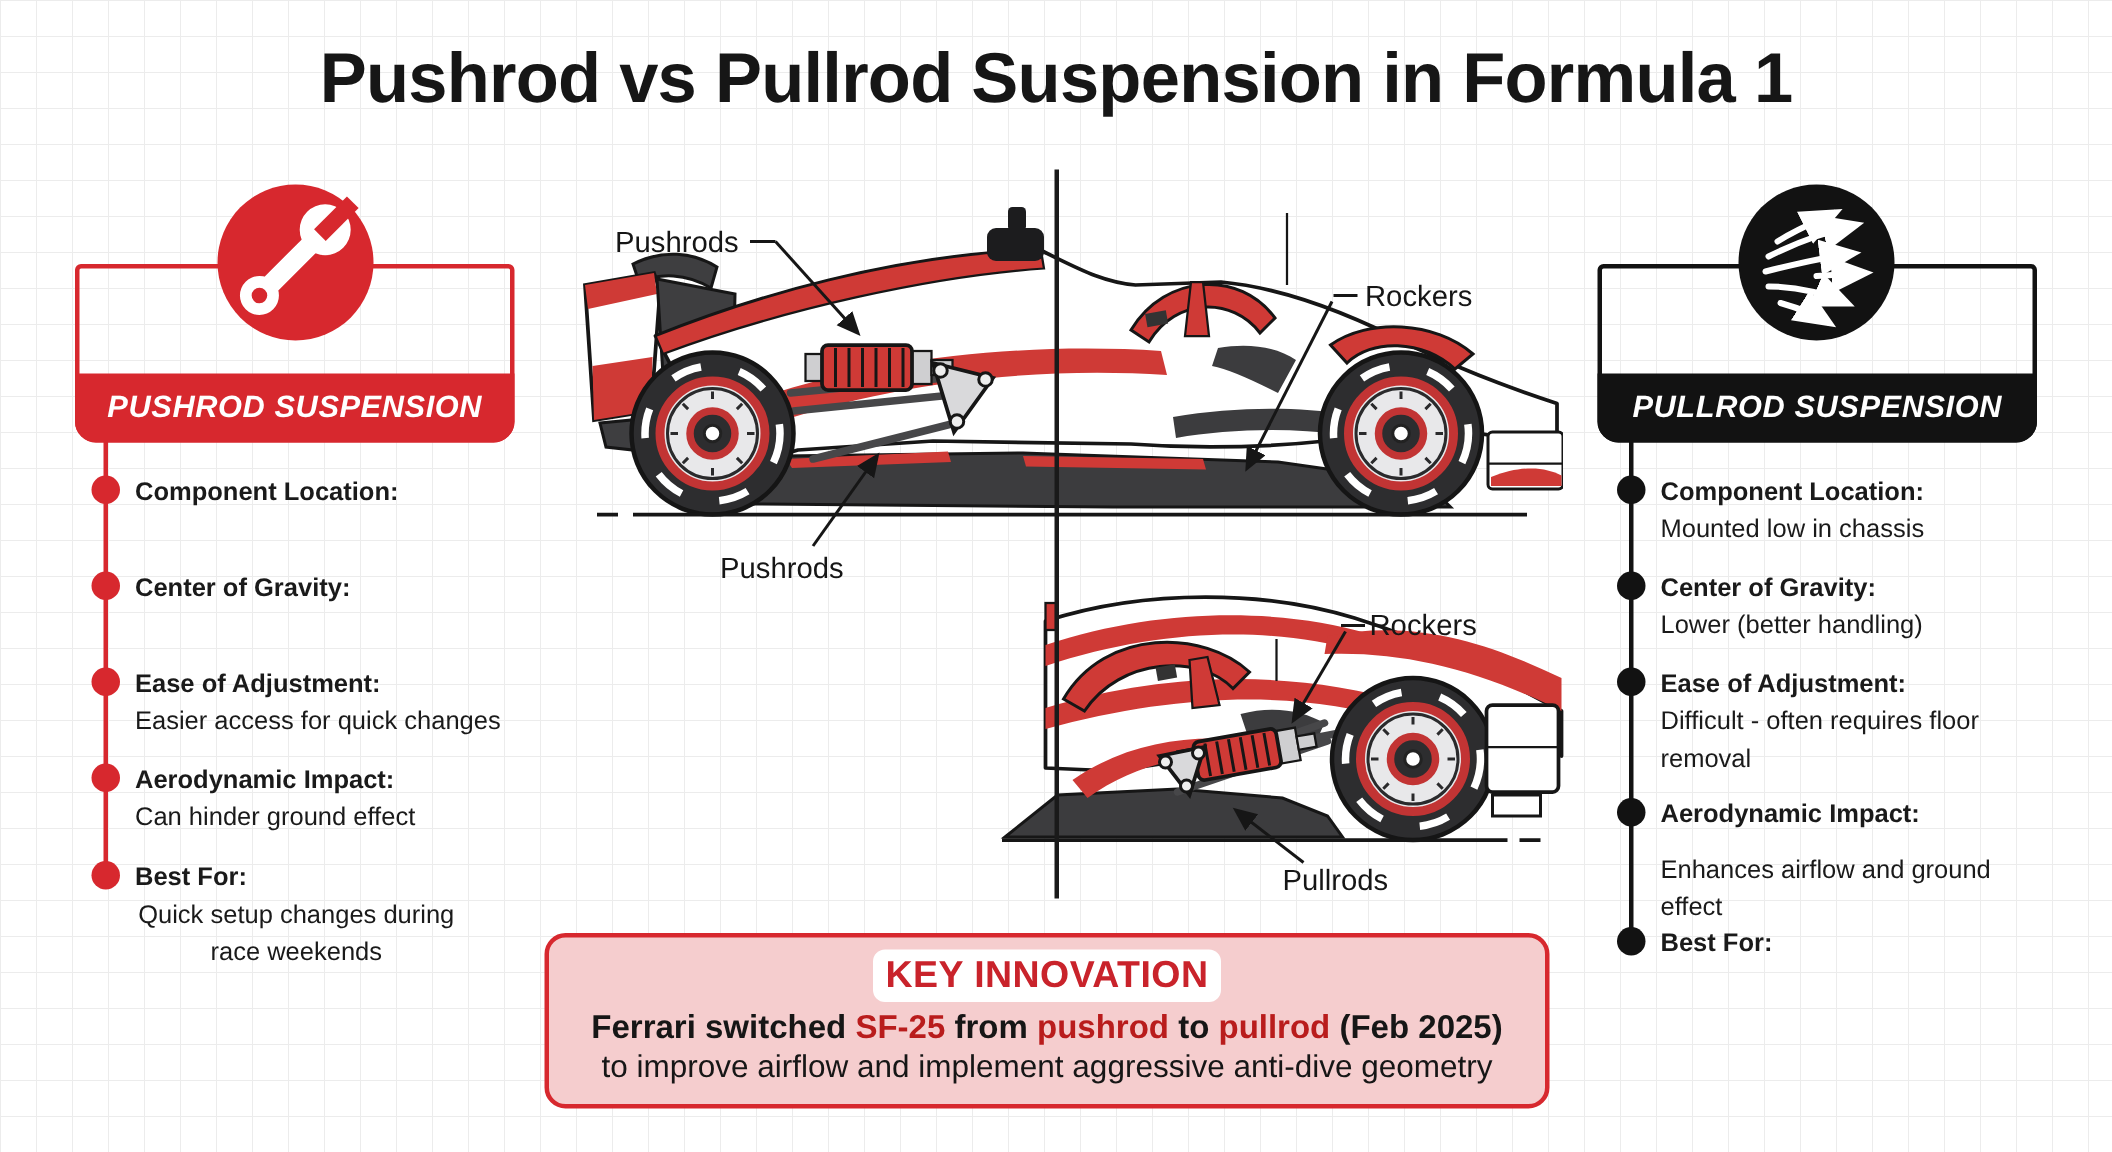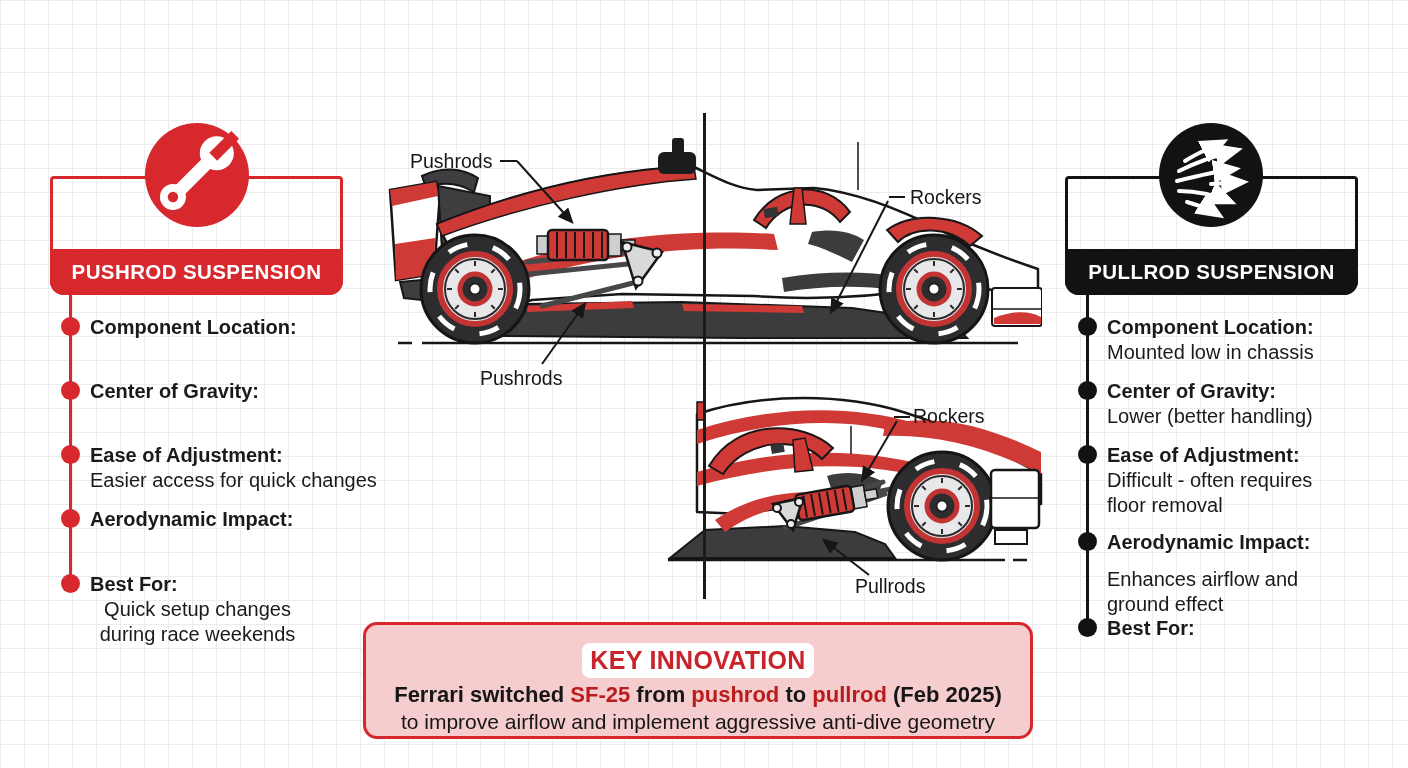--- a/index.html
+++ b/index.html
@@ -14,67 +14,68 @@
   .title{position:absolute;top:24px;left:0;width:100%;text-align:center;
     font-size:47px;font-weight:bold;letter-spacing:-0.5px;color:#161616;}
   
   .badge{position:absolute;width:104px;height:104px;border-radius:50%;
     display:flex;align-items:center;justify-content:center;z-index:4;}
   .badge.red{left:145px;top:123px;background:#d7282e;}
   .badge.blk{left:1159px;top:123px;background:#121212;}
   
   .panel-box{position:absolute;top:176px;width:287px;height:113px;
     border-radius:4px 4px 14px 14px;z-index:3;}
-  .panel-box.red{left:50px;border:3px solid #d7282e;}
-  .panel-box.blk{left:1065px;border:3px solid #121212;}
+  .panel-box.red{left:50px;border:3px solid #d7282e;font-style:italic;}
+  .panel-box.blk{left:1065px;border:3px solid #121212;font-style:italic;}
   .panel-bar{position:absolute;left:-3px;right:-3px;bottom:-3px;height:46px;
     border-radius:0 0 14px 14px;color:#fff;font-weight:bold;font-size:20.5px;
     letter-spacing:0.4px;display:flex;align-items:center;justify-content:center;}
   .panel-box.red .panel-bar{background:#d7282e;}
   .panel-box.blk .panel-bar{background:#121212;}
   
   .tl-line{position:absolute;width:3px;z-index:1;}
   .tl-line.red{left:69px;top:293px;height:293px;background:#d7282e;}
   .tl-line.blk{left:1086px;top:293px;height:337px;background:#121212;}
   .item{position:absolute;width:345px;z-index:2;}
   .item .bullet{position:absolute;left:0;top:2px;width:19px;height:19px;border-radius:50%;}
   .item.red .bullet{background:#d7282e;}
   .item.blk .bullet{background:#121212;}
-  .item .txt{margin-left:29px;font-size:20px;line-height:25px;color:#1a1a1a;}
+  .item .txt{margin-left:29px;font-size:17px;line-height:25px;color:#1a1a1a;}
   .item .lbl{font-weight:bold;}
   .item.l1{left:61px;top:315px;} .item.l2{left:61px;top:379px;}
   .item.l3{left:61px;top:443px;} .item.l4{left:61px;top:507px;}
   .item.l5{left:61px;top:572px;}
   .item.r1{left:1078px;top:315px;} .item.r2{left:1078px;top:379px;}
   .item.r3{left:1078px;top:443px;} .item.r4{left:1078px;top:530px;}
   .item.r5{left:1078px;top:616px;}
   .item.l5 .val{max-width:215px;text-align:center;}
   .item.r3 .val{max-width:248px;}
   .item.r4 .val{max-width:230px;margin-top:12px;}
   .item.r5 .val{max-width:265px;}
   
   .topcar{position:absolute;left:382px;top:112px;z-index:2;}
   .bottomcar{position:absolute;left:645px;top:380px;z-index:2;}
   .divider{position:absolute;left:703px;top:113px;width:3px;height:486px;background:#1a1a1a;z-index:5;}
   .diag-label{font-size:19.5px;fill:#161616;font-family:"Liberation Sans",sans-serif;}
   
   .keybox{position:absolute;left:363px;top:622px;width:664px;height:111px;
     background:#f5cdce;border:3px solid #d7282e;border-radius:14px;
     text-align:center;z-index:6;}
-  .keypill{display:inline-block;margin-top:18px;background:#fff;border-radius:8px;
+  .keypill{display:inline-block;margin-top:8px;background:#fff;border-radius:8px;
     padding:3px 8px;font-size:25px;font-weight:bold;color:#c9232b;letter-spacing:0.3px;}
   .keyline1{margin-top:4px;font-size:22px;font-weight:bold;color:#161616;}
   .keyline1 .redtxt{color:#b91c1c;}
   .keyline2{font-size:21px;margin-top:2px;color:#161616;}
 </style>
 </head>
 <body>
 
 <div class="canvas">
 
+  <div class="title">Pushrod vs Pullrod Suspension in Formula 1</div>
 
   <div class="badge red">
     <span>
       <svg width="104" height="104" viewBox="0 0 104 104">
         <g transform="translate(52,52) rotate(45)">
           <circle cx="0" cy="-28" r="17" fill="#fff"></circle>
           <rect x="-5.5" y="-54" width="11" height="31" fill="#d7282e"></rect>
           <rect x="-6.5" y="-20" width="13" height="54" rx="4" fill="#fff"></rect>
           <circle cx="0" cy="34" r="13" fill="#fff"></circle>
           <circle cx="0" cy="34" r="5.2" fill="#d7282e"></circle>
@@ -103,20 +104,21 @@
     <span class="bullet"></span>
     <div class="txt">
         <div class="lbl">Ease of Adjustment:</div>
     <div class="val">Easier access for quick changes</div>
       </div>
   </div>
   <div class="item red l4">
     <span class="bullet"></span>
     <div class="txt">
         <div class="lbl">Aerodynamic Impact:</div>
+    <div class="val">Can hinder ground effect</div>
       </div>
   </div>
   <div class="item red l5">
     <span class="bullet"></span>
     <div class="txt">
         <div class="lbl">Best For:</div>
     <div class="val">Quick setup changes during race weekends</div>
       </div>
   </div>
 

